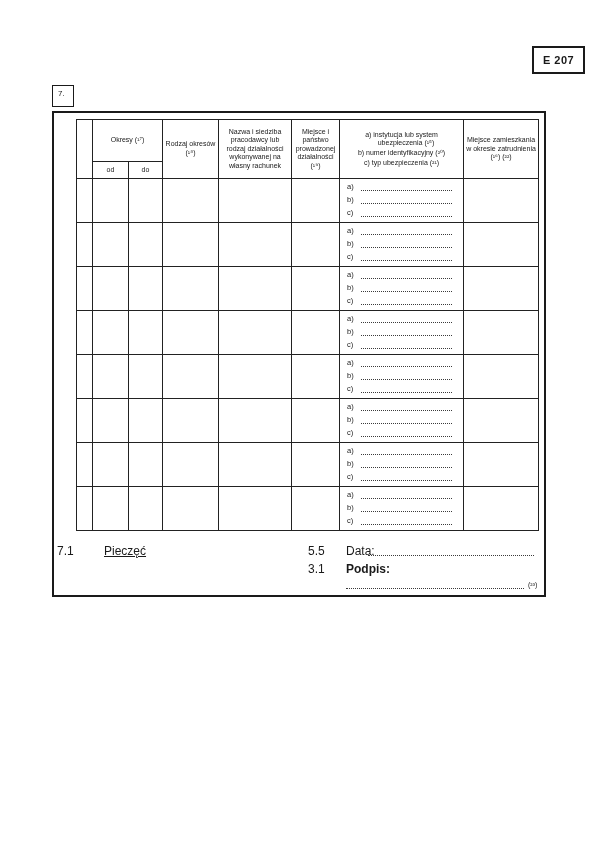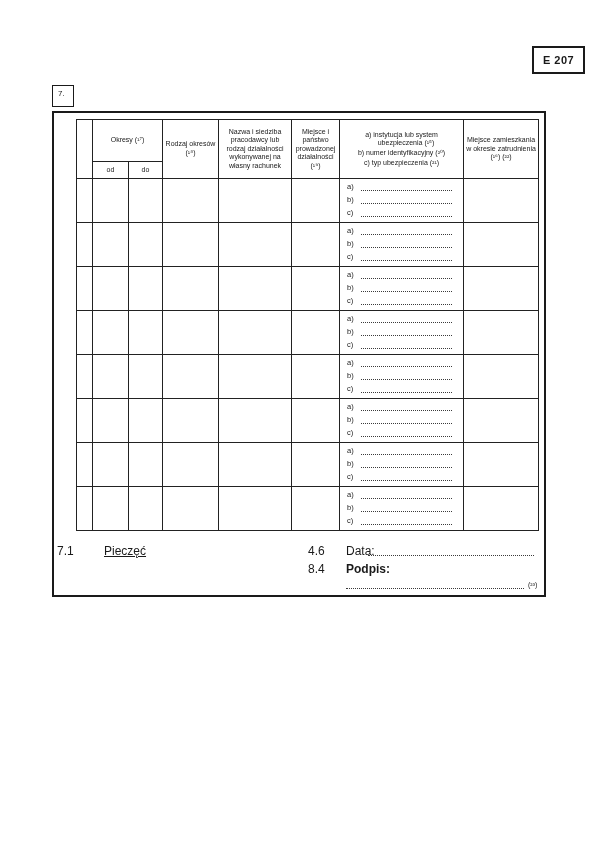--- a/index.html
+++ b/index.html
@@ -296,24 +296,24 @@
                 <span class="abc-dots"></span>
               </div>
             </td>
         <td></td>
       </tr>
     </tbody>
     </table>
 
     <div class="f-item" style="left:3px;top:433px;">7.1</div>
     <div class="f-item" style="left:50px;top:433px;text-decoration:underline;">Pieczęć</div>
-    <div class="f-item" style="left:254px;top:433px;">4.6</div>
+    <div class="f-item" style="left:254px;top:433px;">5.5</div>
     <div class="f-item" style="left:292px;top:433px;">Data:</div>
     <div class="dots" style="left:314px;top:433px;width:166px;"></div>
 
-    <div class="f-item" style="left:254px;top:451px;">8.4</div>
+    <div class="f-item" style="left:254px;top:451px;">3.1</div>
     <div class="f-item" style="left:292px;top:451px;font-weight:bold;">Podpis:</div>
 
     <div class="dots" style="left:292px;top:466px;width:178px;"></div>
     <div class="f-foot" style="left:474px;top:468px;">(²³)</div>
 
   </div>
 </div>
 
 </body></html>

